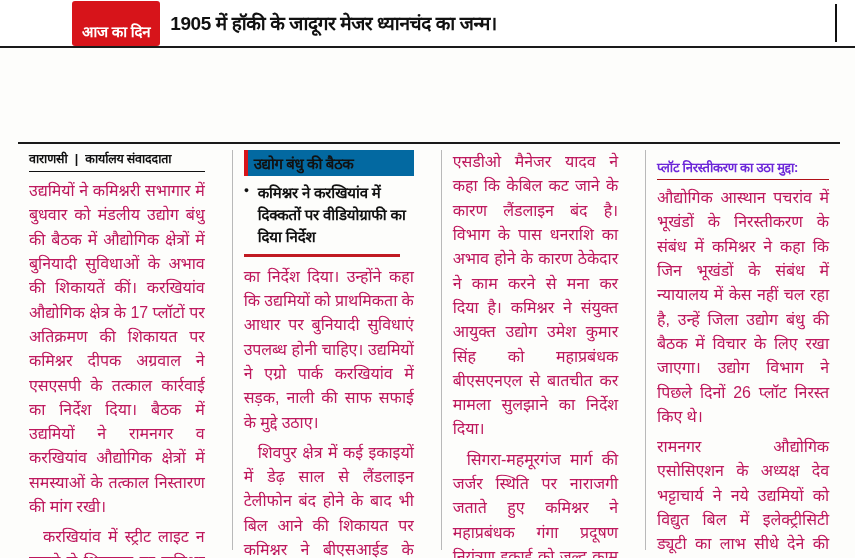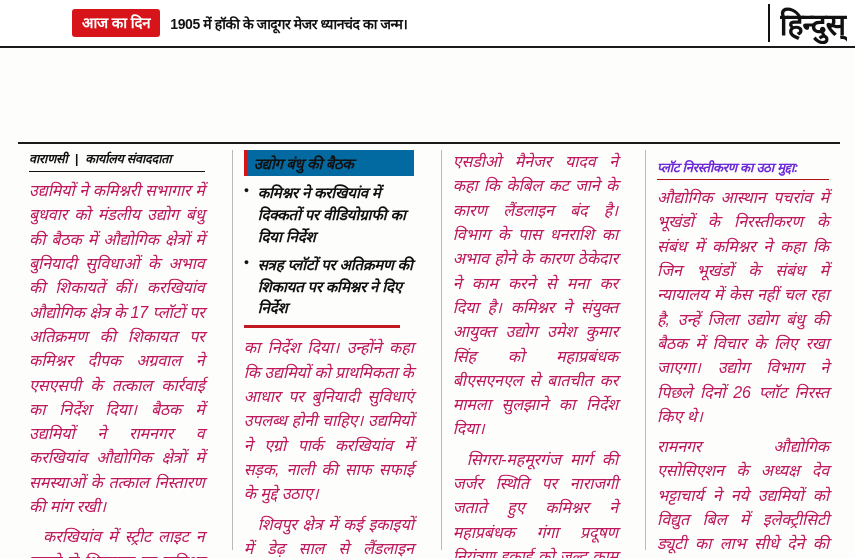--- a/index.html
+++ b/index.html
@@ -38,28 +38,28 @@
     align-items: center;
     width: 100%;
     padding: 0 8px;
     box-sizing: border-box;
   }
   .badge {
     background: #d7141a;
     color: #ffffff;
     font-weight: bold;
     font-size: 15px;
-    padding: 3px 10px 5px 10px;
+    padding: 20px 10px 5px 10px;
     border-radius: 3px;
     margin-left: 64px;
     white-space: nowrap;
     letter-spacing: -0.3px;
   }
   .masthead-line {
-    font-size: 14px;
+    font-size: 19px;
     font-weight: bold;
     color: #111;
     margin-left: 10px;
     white-space: nowrap;
     letter-spacing: -0.4px;
   }
   .masthead-spacer { flex: 1; }
   .brand-sep {
     width: 2px;
     height: 38px;
@@ -100,21 +100,20 @@
 
   
   .cols {
     position: absolute;
     left: 18px;
     top: 150px;
     width: 822px;
     height: 400px;
     display: flex;
     gap: 16px;
-    font-style: italic;
   }
   .col {
     box-sizing: border-box;
     padding: 0 11px;
     position: relative;
   }
   .col + .col {
     border-left: 1px solid #b9b9b9;
   }
   .col-1 { width: 210px; }
@@ -202,21 +201,20 @@
 <body>
 
 <div class="page">
 
   <div class="masthead">
     <div class="masthead-inner">
       <span class="badge">आज का दिन</span>
       <span class="masthead-line">1905 में हॉकी के जादूगर मेजर ध्यानचंद का जन्म।</span>
       <span class="masthead-spacer"></span>
       <span class="brand-sep"></span>
-      <span class="brand">हिन्दुस्</span>
     </div>
   </div>
 
   <div class="headline-rule"></div>
 
   <div class="cols">
 
     <div class="col col-1">
       <div class="byline">
         <span>वाराणसी</span>
@@ -226,21 +224,20 @@
       <div class="body-text">
         <p class="noindent">उद्यमियों ने कमिश्नरी सभागार में बुधवार को मंडलीय उद्योग बंधु की बैठक में औद्योगिक क्षेत्रों में बुनियादी सुविधाओं के अभाव की शिकायतें कीं। करखियांव औद्योगिक क्षेत्र के 17 प्लॉटों पर अतिक्रमण की शिकायत पर कमिश्नर दीपक अग्रवाल ने एसएसपी के तत्काल कार्रवाई का निर्देश दिया। बैठक में उद्यमियों ने रामनगर व करखियांव औद्योगिक क्षेत्रों में समस्याओं के तत्काल निस्तारण की मांग रखी।</p>
         <p>करखियांव में स्ट्रीट लाइट न जलने से शिकायत पर कमिश्नर दीपक अग्रवाल ने यूपीएसएनएलीसी के अधिकारियों को वीडियोग्राफी कराने</p>
       </div>
     </div>
 
     <div class="col col-2">
       <div class="subhead">उद्योग बंधु की बैठक</div>
       <ul class="bullets">
         <li>कमिश्नर ने करखियांव में दिक्कतों पर वीडियोग्राफी का दिया निर्देश</li>
-        <li>सत्रह प्लॉटों पर अतिक्रमण की शिकायत पर कमिश्नर ने दिए निर्देश</li>
       </ul>
       <div class="red-underline"></div>
       <div class="body-text">
         <p class="noindent">का निर्देश दिया। उन्होंने कहा कि उद्यमियों को प्राथमिकता के आधार पर बुनियादी सुविधाएं उपलब्ध होनी चाहिए। उद्यमियों ने एग्रो पार्क करखियांव में सड़क, नाली की साफ सफाई के मुद्दे उठाए।</p>
         <p>शिवपुर क्षेत्र में कई इकाइयों में डेढ़ साल से लैंडलाइन टेलीफोन बंद होने के बाद भी बिल आने की शिकायत पर कमिश्नर ने बीएसआईड के अधिकारियों से पूछताछ की।</p>
       </div>
     </div>
 
     <div class="col col-3">
       <div class="body-text">

